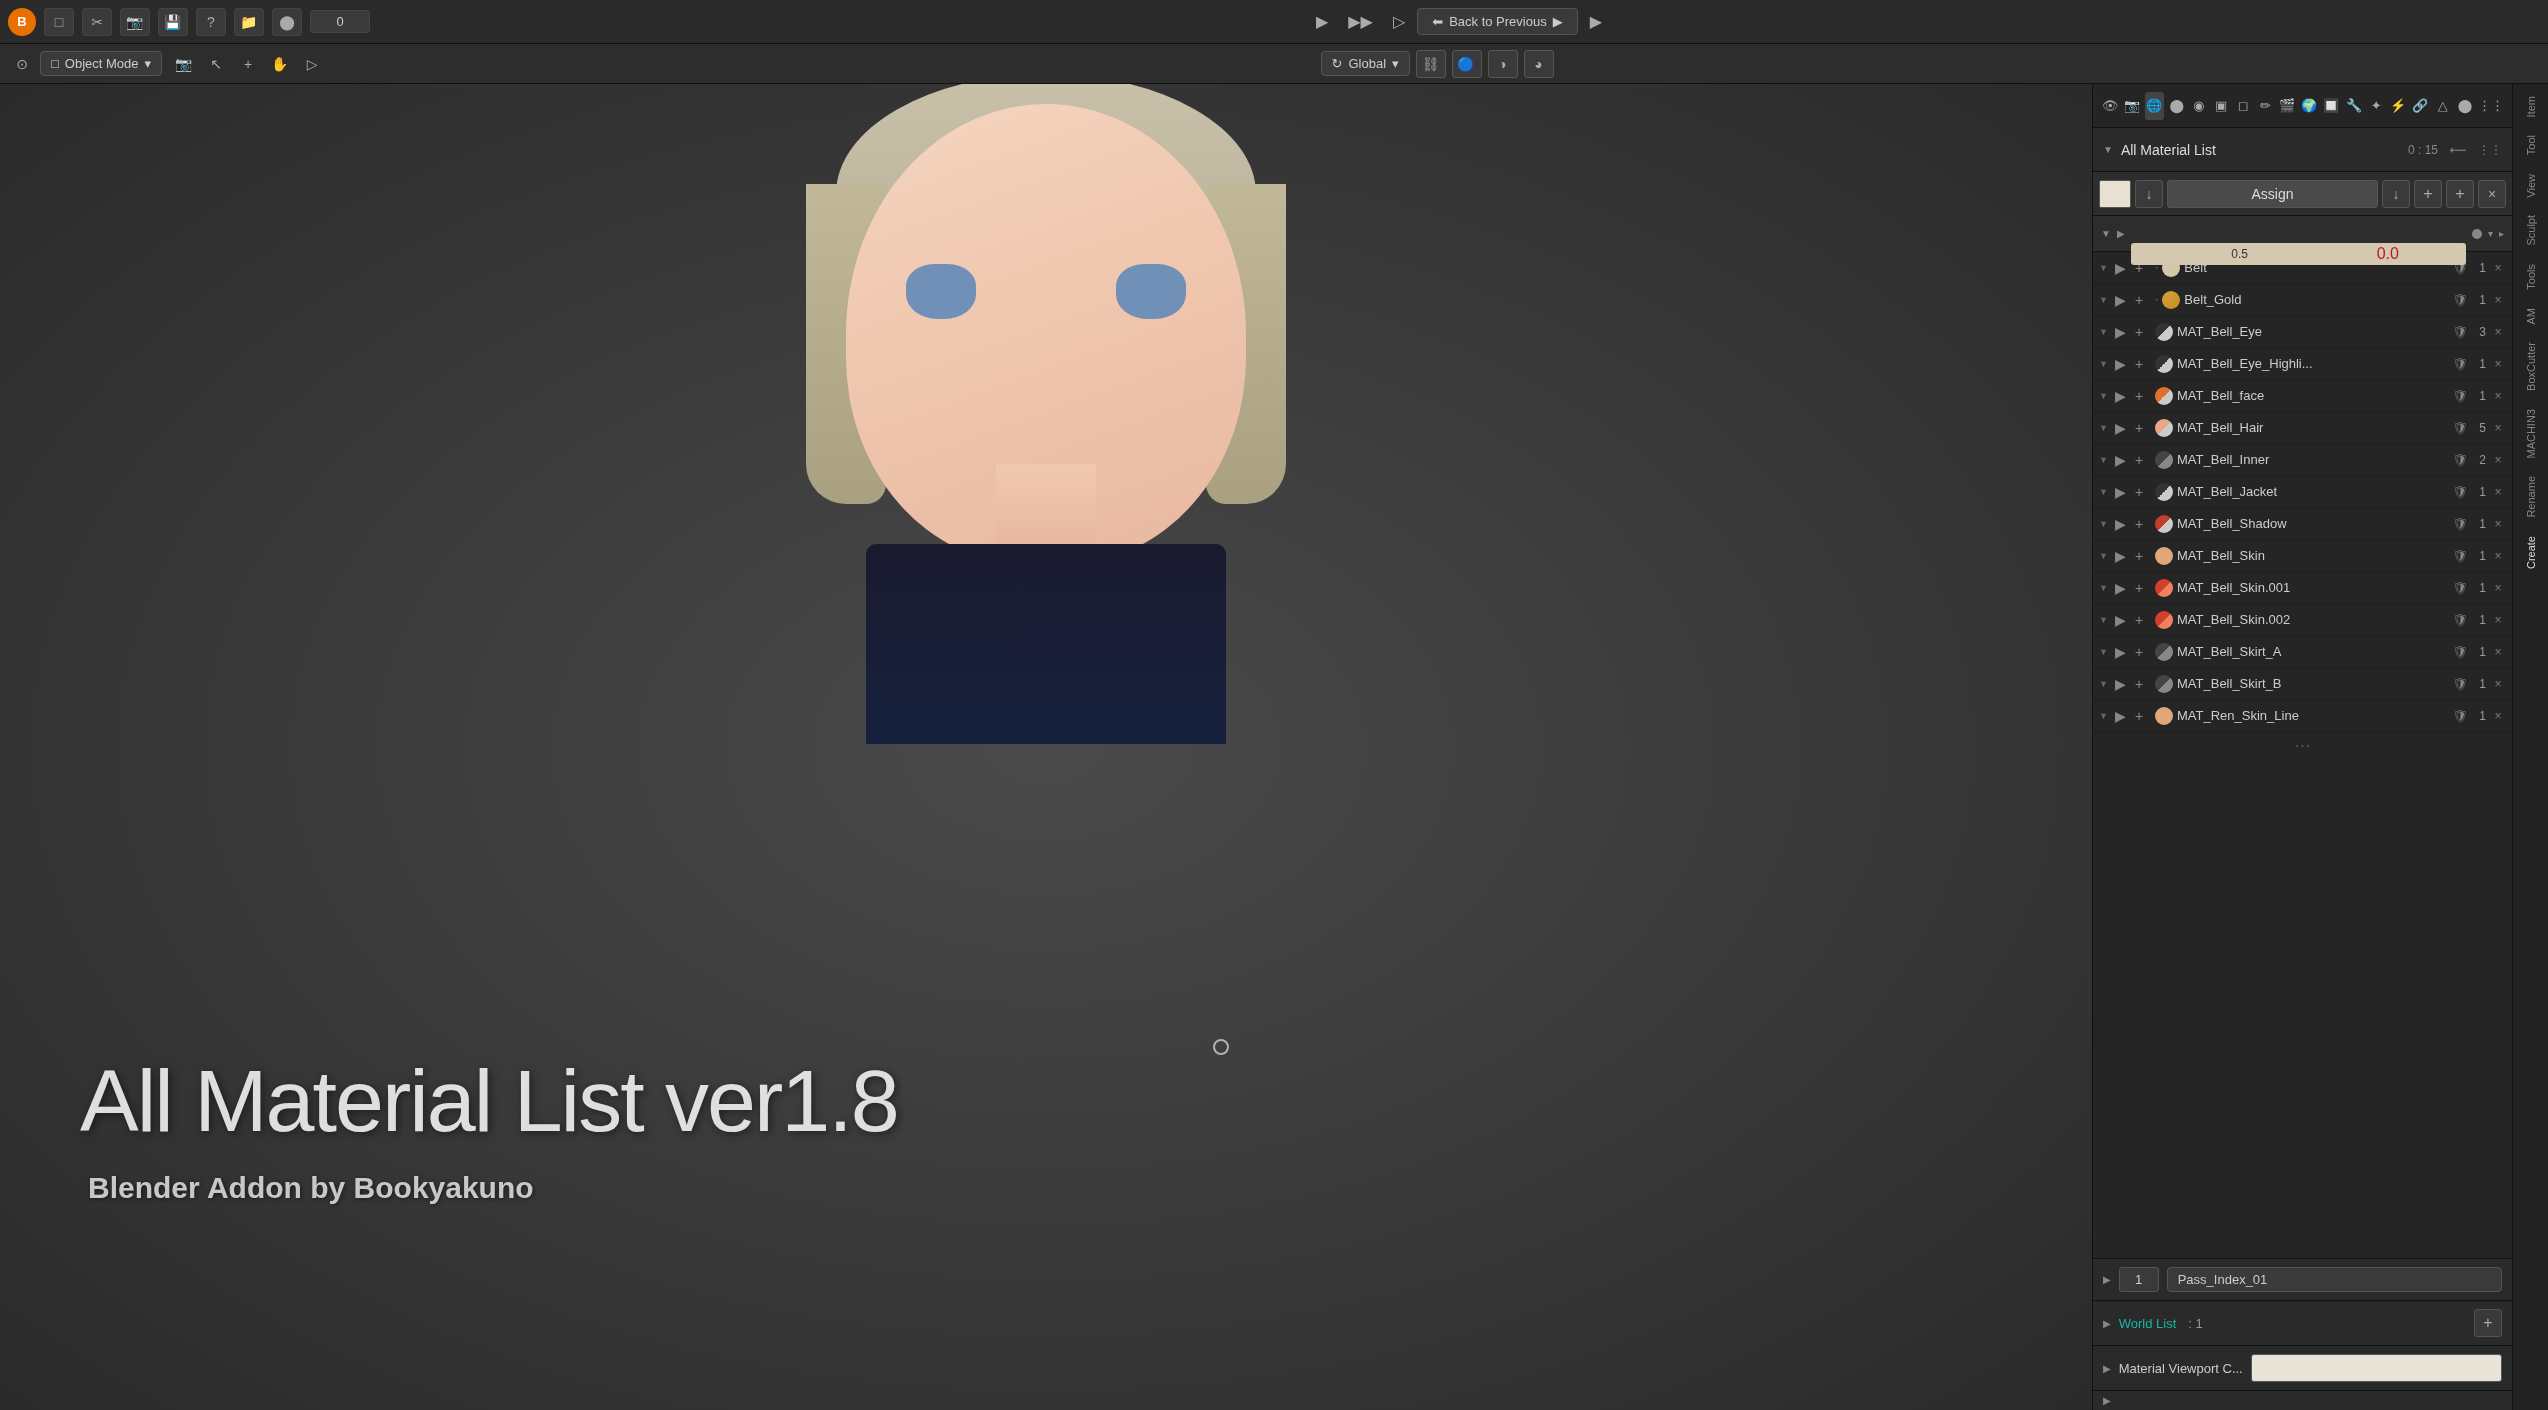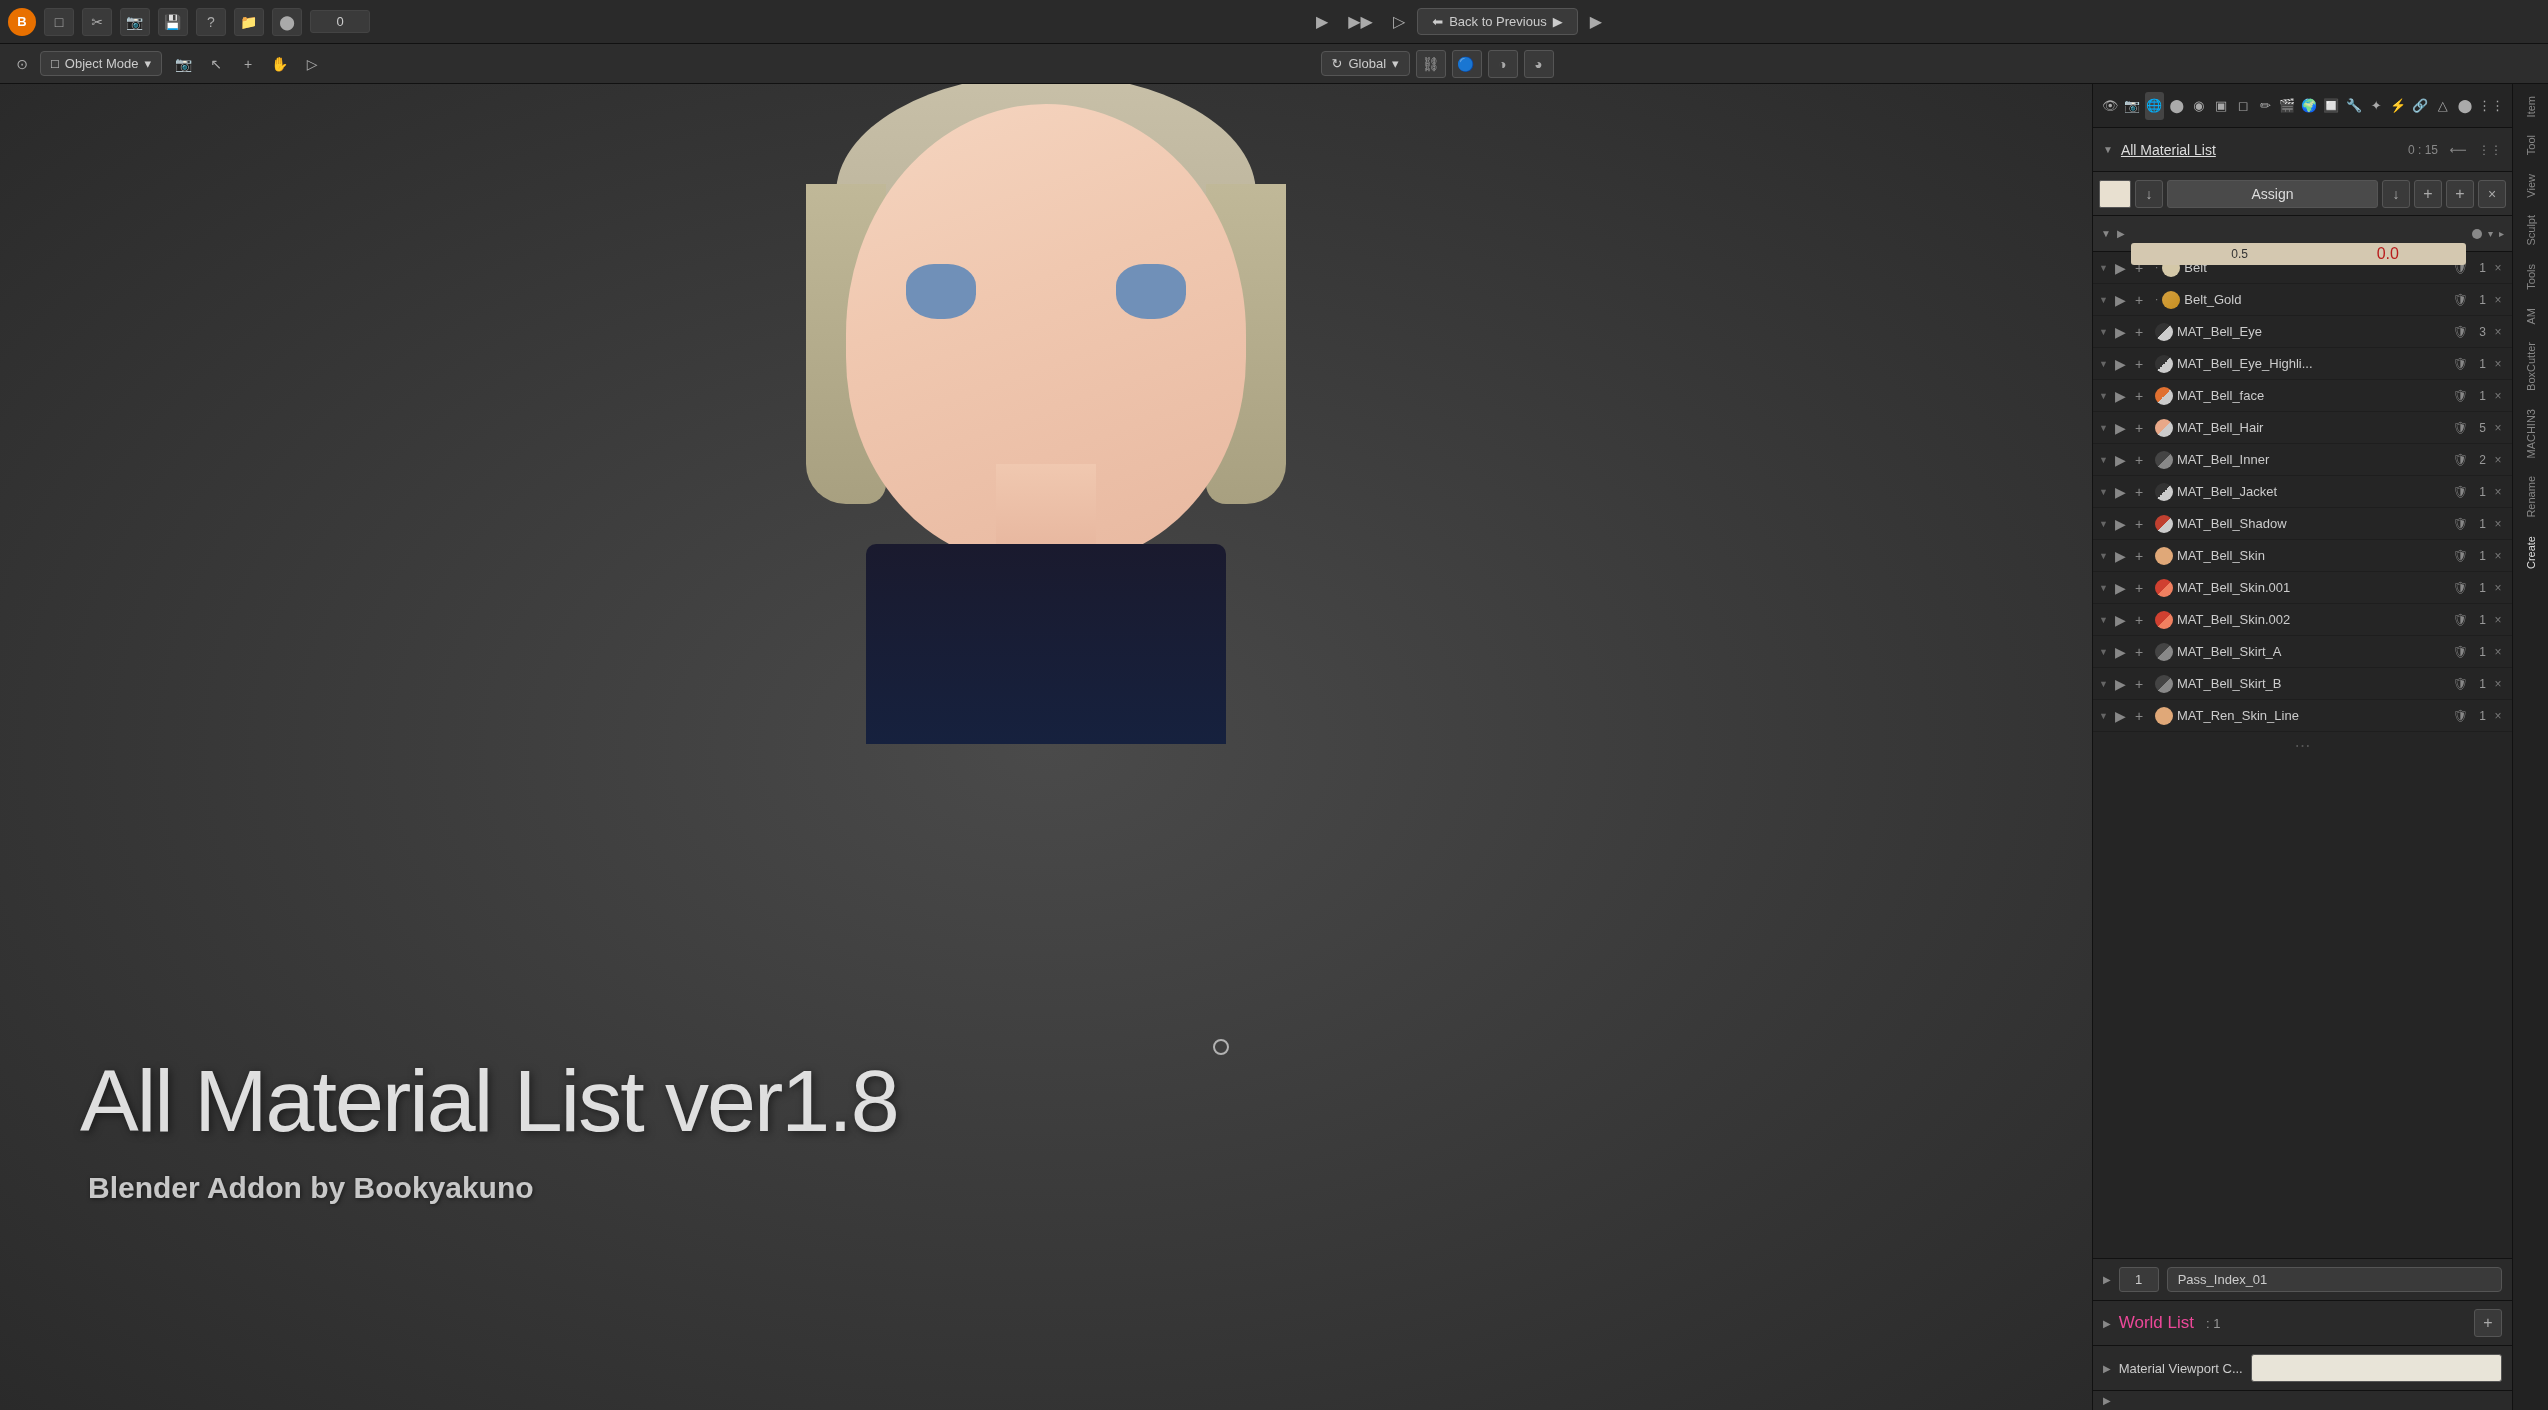--- a/index.html
+++ b/index.html
@@ -320,21 +320,20 @@
     }
     .panel-header-arrow {
       color: #888;
       font-size: 10px;
     }
     .panel-header-title {
       font-size: 14px;
       color: #ddd;
       font-weight: 500;
       flex: 1;
-      text-decoration: underline;
     }
     .panel-header-badge {
       font-size: 12px;
       color: #888;
     }
     .panel-header-btn {
       width: 24px; height: 24px;
       display: flex; align-items: center; justify-content: center;
       color: #888;
       cursor: pointer;
@@ -949,21 +948,21 @@
     </div>
 
     <div class="pass-section">
       <span class="pass-arrow">▶</span>
       <div class="pass-number">1</div>
       <div class="pass-name">Pass_Index_01</div>
     </div>
 
     <div class="world-section">
       <span class="pass-arrow">▶</span>
-      <span style="font-size:17px;color:#ec4899;">World List</span>
+      <span style="font-size:13px;color:#14b8a6;">World List</span>
       <span style="font-size:13px;color:#999;margin-left:4px;">: 1</span>
       <div class="world-plus">+</div>
     </div>
 
     <div class="mvp-section">
       <span class="pass-arrow">▶</span>
       <span style="font-size:13px;color:#ccc;">Material Viewport C...</span>
       <div class="mvp-color-preview"></div>
     </div>
 

